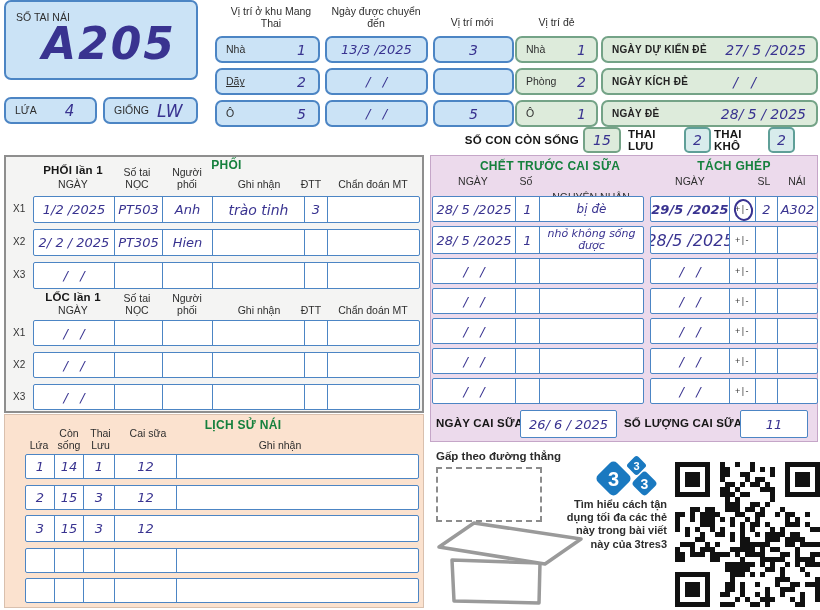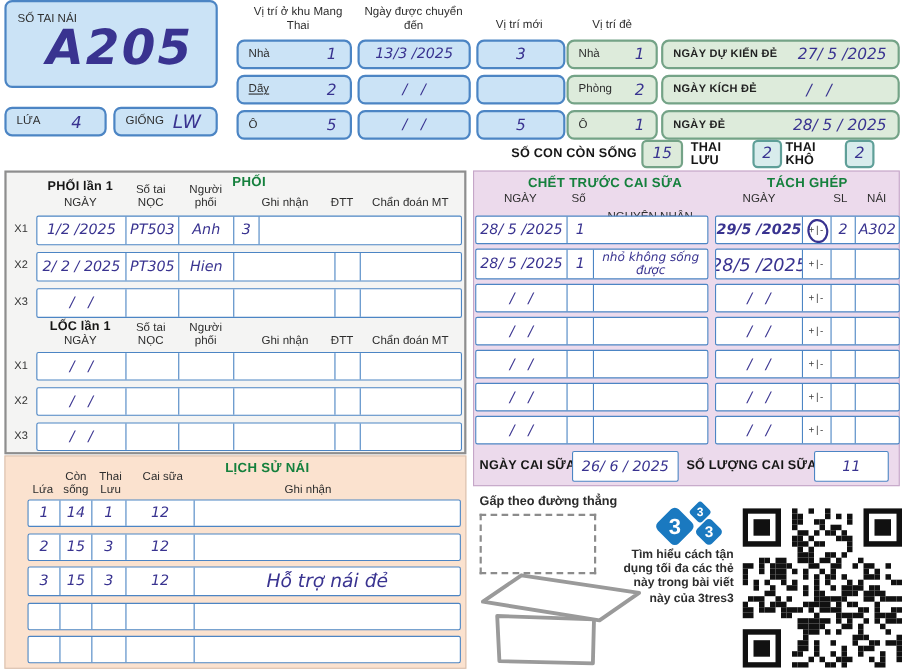--- a/index.html
+++ b/index.html
@@ -147,20 +147,23 @@
 <div class="cellrow" style="left:33px;top:196px;width:387px;height:27px;">
   <div style="width:80px;">
       <span class="hw pre" style="font-size:13px;">1/2 /2025</span>
     </div>
   <div style="width:48px;">
       <span class="hw" style="font-size:13px;">PT503</span>
     </div>
   <div style="width:50px;">
       <span class="hw" style="font-size:13px;">Anh</span>
     </div>
+  <div style="width:92px;">
+      <span class="hw" style="font-size:14px;">trào tinh</span>
+    </div>
   <div style="width:23px;">
       <span class="hw" style="font-size:13px;">3</span>
     </div>
   <div class="grow">
       <span class="hw" style="font-size:13px;"></span>
     </div>
 </div>
 <span class="xlab" style="left:13px;top:236px;">X2</span>
 <div class="cellrow" style="left:33px;top:229px;width:387px;height:27px;">
   <div style="width:80px;">
@@ -286,20 +289,23 @@
 <div class="hdrcell" style="left:752px;top:176px;width:24px;">SL</div>
 <div class="hdrcell" style="left:776px;top:176px;width:42px;">NÁI</div>
 
 <div class="cellrow" style="left:432px;top:196px;width:212px;height:26px;">
   <div style="width:82px;">
       <span class="hw pre" style="font-size:13px;">28/ 5 /2025</span>
     </div>
   <div style="width:24px;">
       <span class="hw" style="font-size:13px;">1</span>
     </div>
+  <div class="grow">
+      <span class="hw ctr" style="font-size:12px;line-height:1.05;">bị đè</span>
+    </div>
 </div>
 <div class="cellrow" style="left:432px;top:226px;width:212px;height:28px;">
   <div style="width:82px;">
       <span class="hw pre" style="font-size:13px;">28/ 5 /2025</span>
     </div>
   <div style="width:24px;">
       <span class="hw" style="font-size:13px;">1</span>
     </div>
   <div class="grow">
       <span class="hw ctr" style="font-size:11px;line-height:1.05;width:90px;">nhỏ không sống được</span>
@@ -521,23 +527,20 @@
       <span class="hw" style="font-size:13px;">3</span>
     </div>
   <div style="width:29px;">
       <span class="hw" style="font-size:13px;">15</span>
     </div>
   <div style="width:31px;">
       <span class="hw" style="font-size:13px;">3</span>
     </div>
   <div style="width:62px;">
       <span class="hw" style="font-size:13px;">12</span>
-    </div>
-  <div class="grow">
-      <span class="hw" style="font-size:17px;">Hỗ trợ nái đẻ</span>
     </div>
 </div>
 <div class="cellrow" style="left:25px;top:548px;width:394px;height:25px;">
   <div style="width:28px;">
       <span class="hw"></span>
     </div>
   <div style="width:29px;">
       <span class="hw"></span>
     </div>
   <div style="width:31px;">

